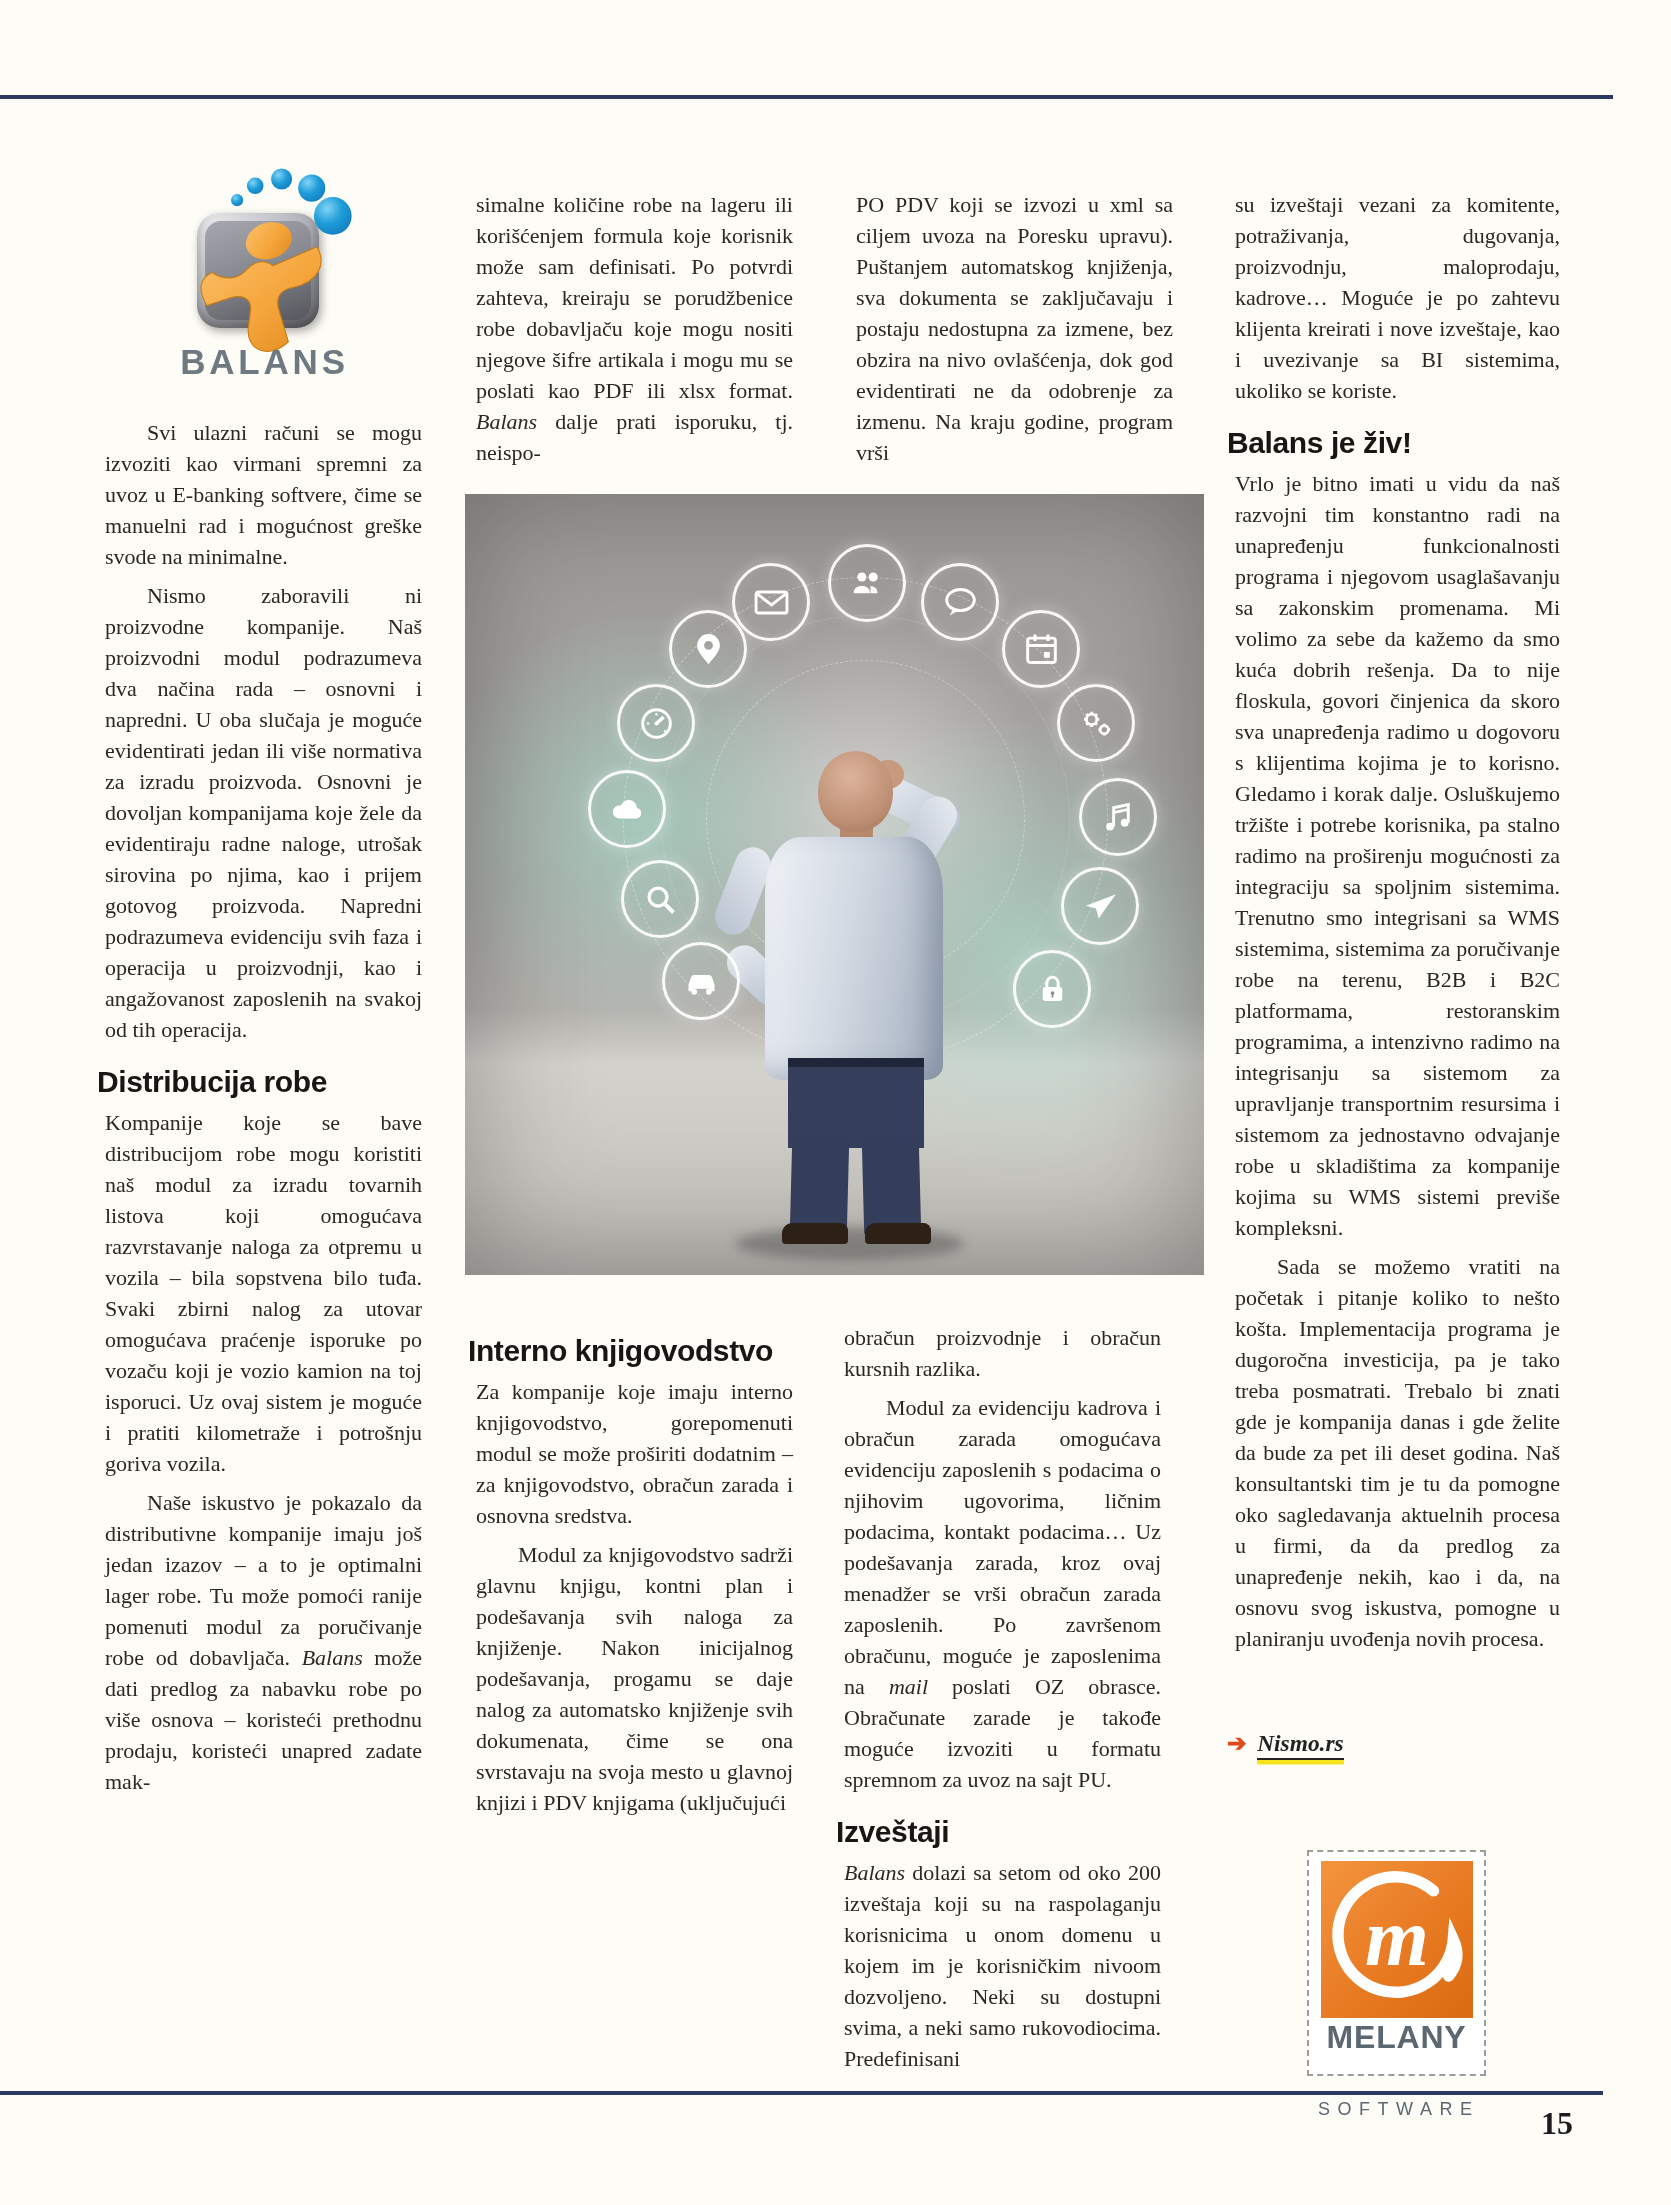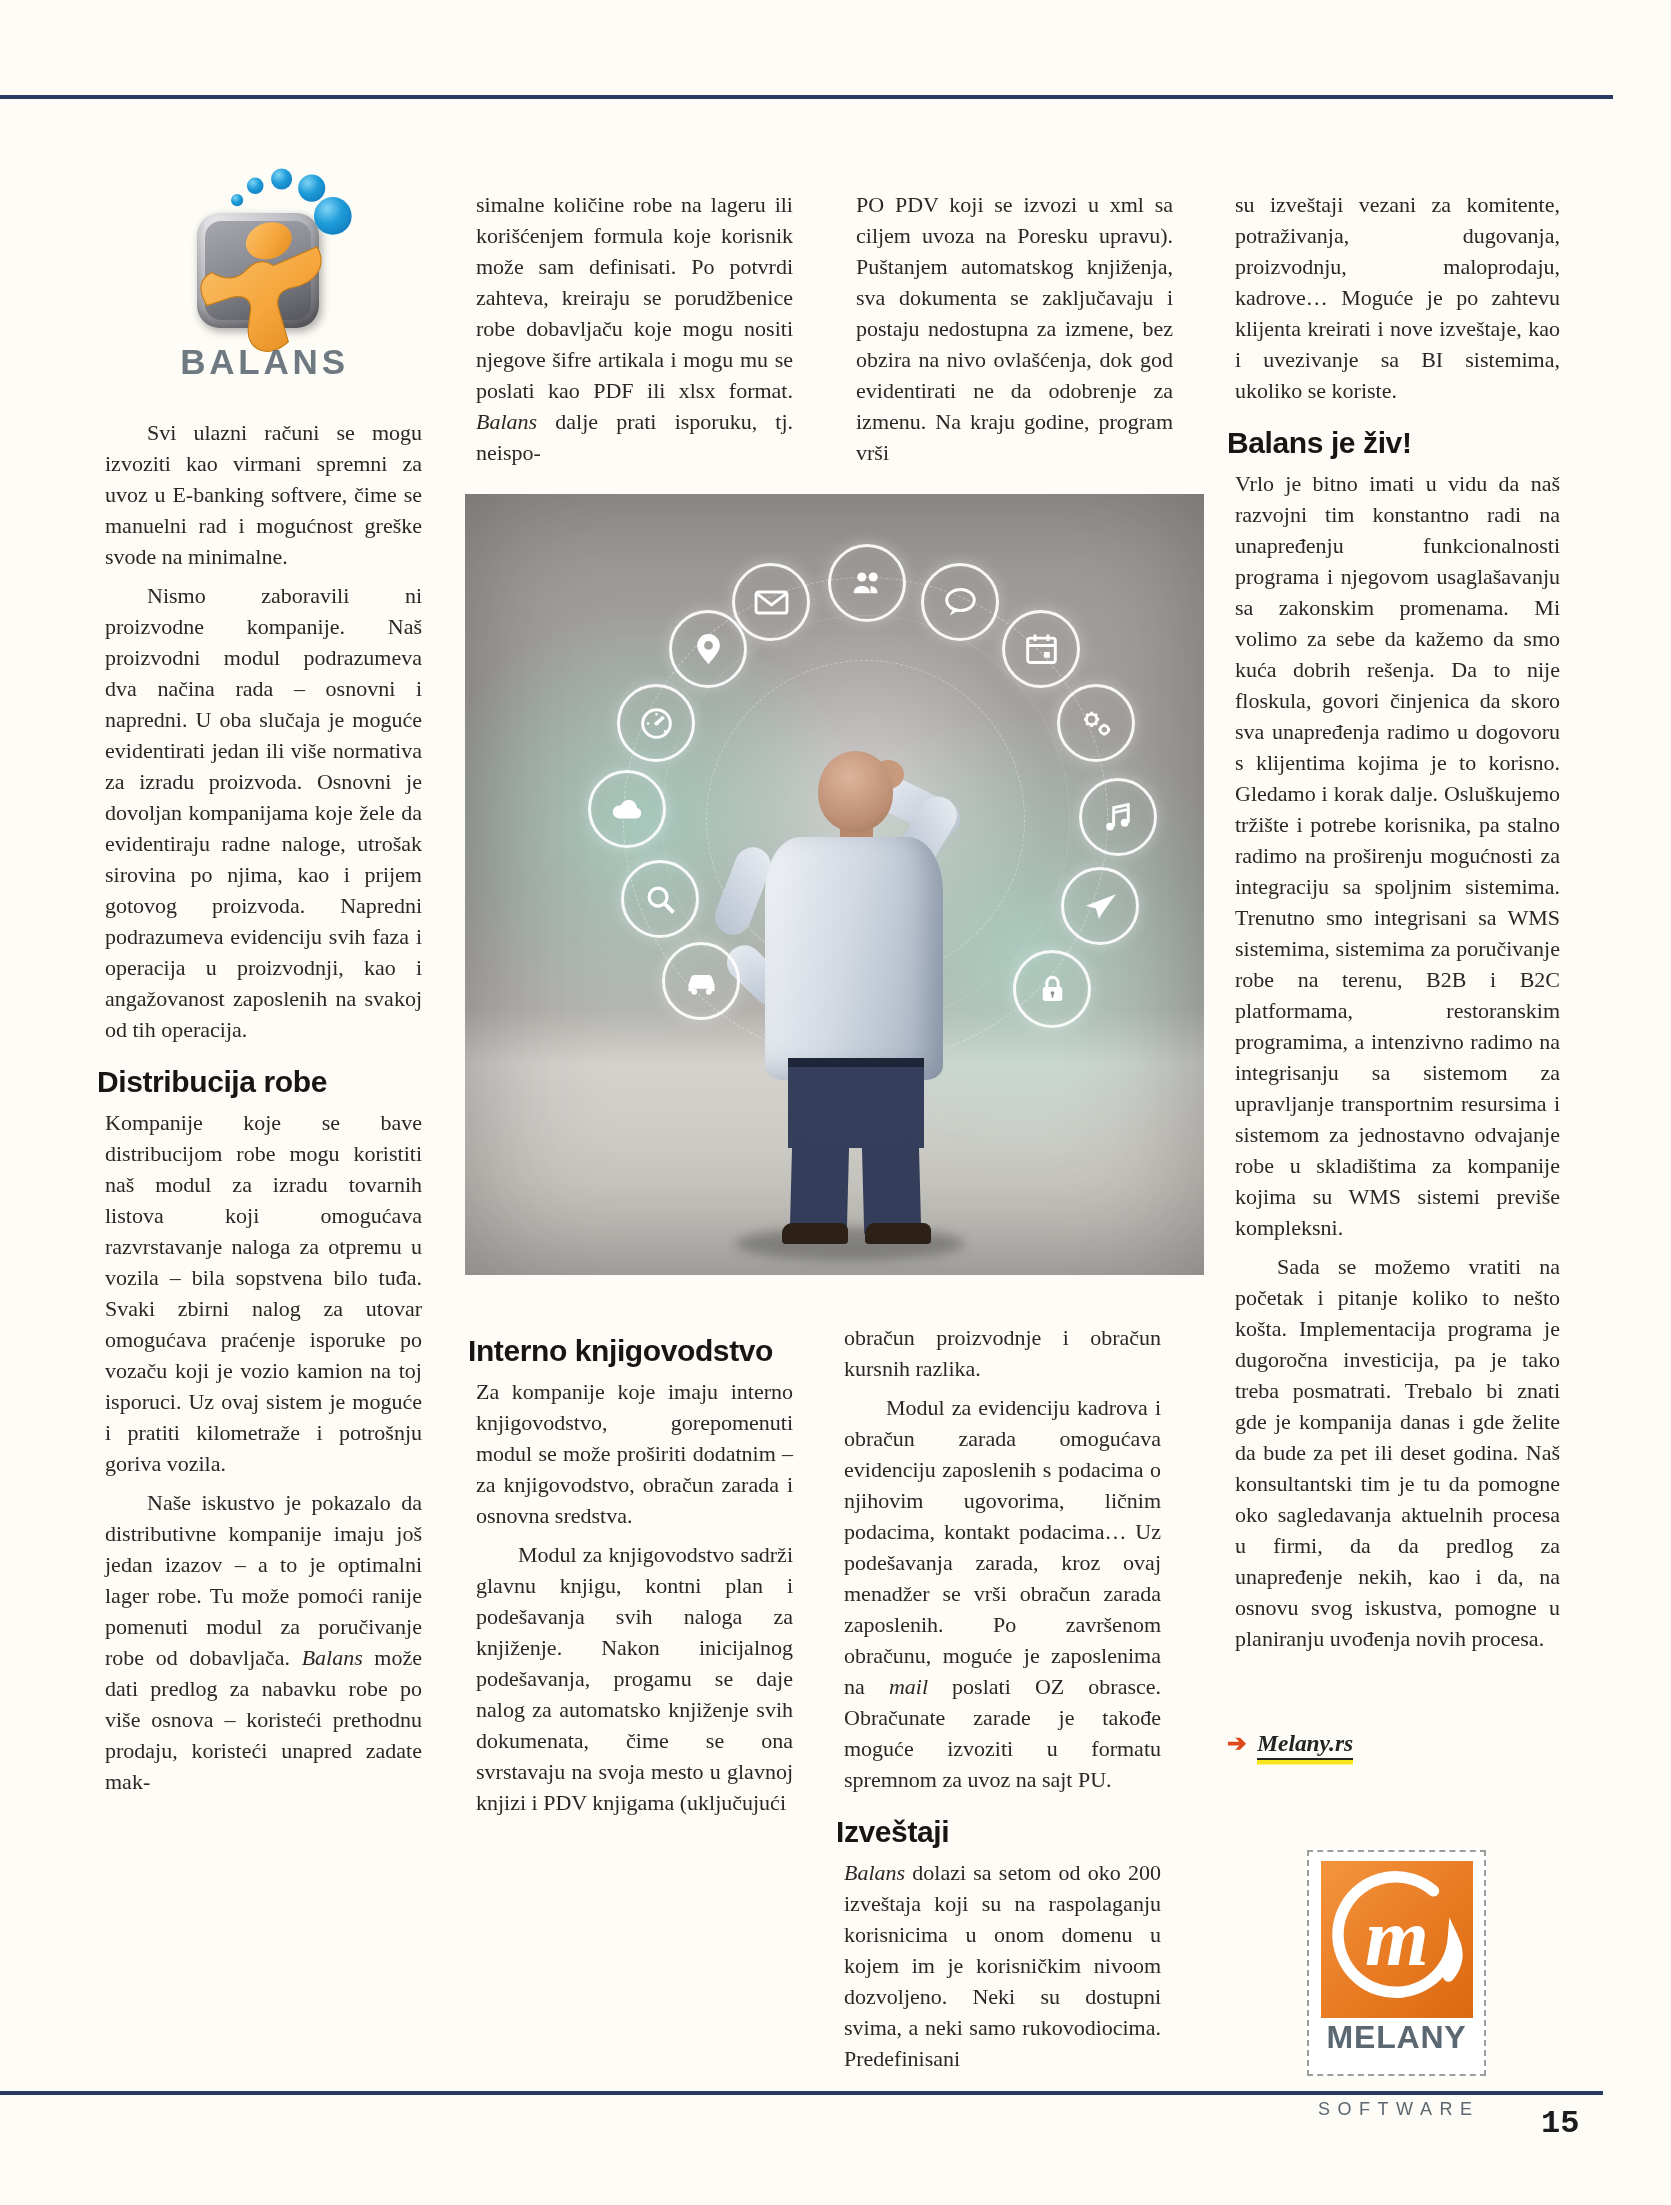--- a/index.html
+++ b/index.html
@@ -1,20 +1,20 @@
 <!DOCTYPE html>
 <html lang="sr" style="font-size:12px"><head>
 <meta charset="utf-8">
 <style>
   html,body{margin:0;padding:0;}
   body{width:1671px;height:2205px;position:relative;background:#fdfcf6;font-family:"Liberation Serif",serif;overflow:hidden;}
   .rule{position:absolute;height:3.8px;background:#2b3a63;}
   .rule-top{left:0;top:95px;width:1613px;}
   .rule-bottom{left:0;top:2091px;width:1603px;}
-  .page-num{position:absolute;left:1541px;top:2105px;font-family:Liberation Mono, monospace;font-weight:bold;font-size:32px;color:#1c1c1e;}
+  .page-num{position:absolute;left:1541px;top:2105px;font-family:Liberation Serif, serif;font-weight:bold;font-size:32px;color:#1c1c1e;}
 
   .col{position:absolute;width:333px;color:#2b2724;font-size:22px;line-height:31px;text-align:justify;hyphens:auto;}
   .col p{margin:8px;}
   .col p.ind{text-indent:42px;}
   .col h2{font-family:"Liberation Sans",sans-serif;font-size:30px;line-height:34px;color:#181614;margin:20.4px 0 6.8px 0;letter-spacing:-0.4px;text-align:left;}
   .it{font-style:italic;}
 
   
   .balans{position:relative;height:252px;}
   .balans-tile{position:absolute;left:100px;top:56px;width:122px;height:115px;border-radius:22.6px;
@@ -236,21 +236,21 @@
 </div>
 
 <div class="col" style="left:1227px;top:181px;width:341px;">
   <p>su izveštaji vezani za komitente, potraživanja, dugovanja, proizvodnju, maloprodaju, kadrove… Moguće je po zahtevu klijenta kreirati i nove izveštaje, kao i uvezivanje sa BI sistemima, ukoliko se koriste.</p>
   <h2>Balans je živ!</h2>
   <p>Vrlo je bitno imati u vidu da naš razvojni tim konstantno radi na unapređenju funkcionalnosti programa i njegovom usaglašavanju sa zakonskim promenama. Mi volimo za sebe da kažemo da smo kuća dobrih rešenja. Da to nije floskula, govori činjenica da skoro sva unapređenja radimo u dogovoru s klijentima kojima je to korisno. Gledamo i korak dalje. Osluškujemo tržište i potrebe korisnika, pa stalno radimo na proširenju mogućnosti za integraciju sa spoljnim sistemima. Trenutno smo integrisani sa WMS sistemima, sistemima za poručivanje robe na terenu, B2B i B2C platformama, restoranskim programima, a intenzivno radimo na integrisanju sa sistemom za upravljanje transportnim resursima i sistemom za jednostavno odvajanje robe u skladištima za kompanije kojima su WMS sistemi previše kompleksni.</p>
   <p class="ind">Sada se možemo vratiti na početak i pitanje koliko to nešto košta. Implementacija programa je dugoročna investicija, pa je tako treba posmatrati. Trebalo bi znati gde je kompanija danas i gde želite da bude za pet ili deset godina. Naš konsultantski tim je tu da pomogne oko sagledavanja aktuelnih procesa u firmi, da da predlog za unapređenje nekih, kao i da, na osnovu svog iskustva, pomogne u planiranju uvođenja novih procesa.</p>
 </div>
 
 <div class="melany-link">
-  <span class="arrow">➔</span><span class="lbl">Melany.rs</span>
+  <span class="arrow">➔</span><span class="lbl">Nismo.rs</span>
 </div>
 
 <div class="melany-box">
   <div class="melany-tile">
     <svg viewBox="0 0 100 100" width="152" height="157">
       <path d="M74 18 A38 38 0 1 0 87 50 Q93 63 84 74" fill="none" stroke="#fff" stroke-width="7.5" stroke-linecap="round"></path>
       <text x="50" y="67" font-size="54" font-style="italic" font-weight="bold" font-family="Liberation Serif, serif" fill="#fff" text-anchor="middle">m</text>
     </svg>
   </div>
   <div class="melany-name">MELANY</div>

